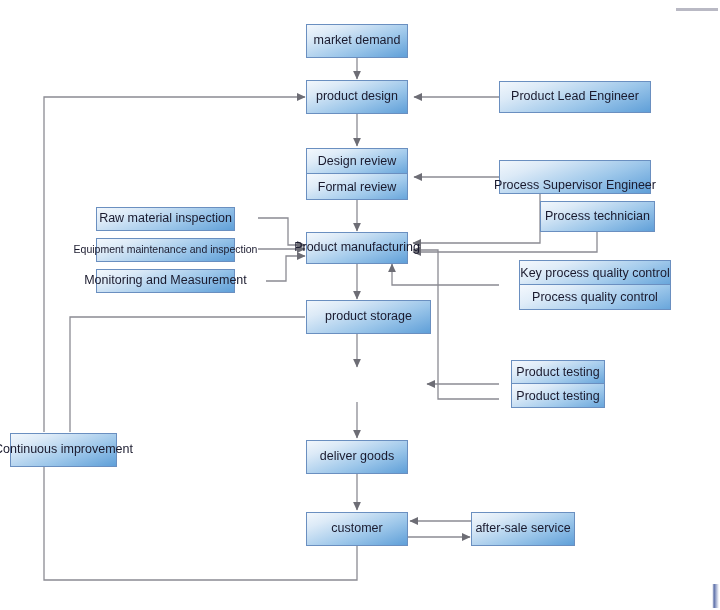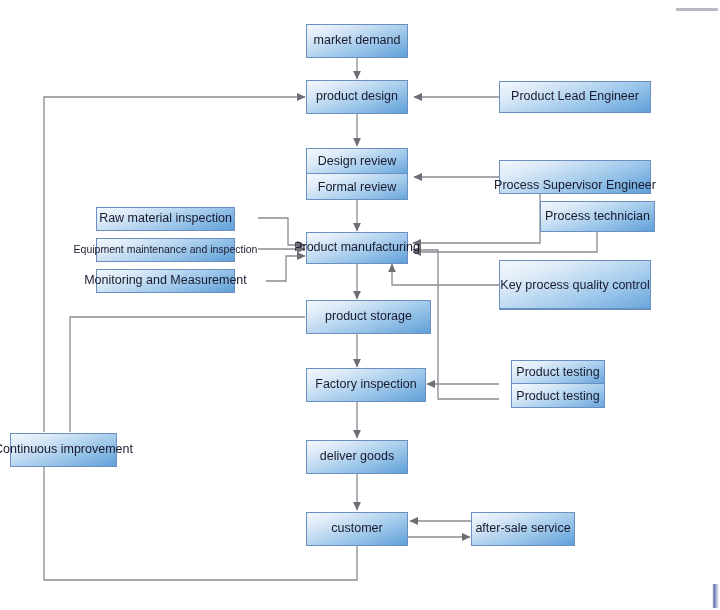--- a/index.html
+++ b/index.html
@@ -161,23 +161,20 @@
   </div>
 
   <div class="node ovf" style="left:306px; top:232px; width:102px; height:32px;">
     <span class="lbl">Product manufacturing</span>
   </div>
 
   <div class="node" style="left:306px; top:300px; width:125px; height:34px;">
     <span class="lbl">product storage</span>
   </div>
 
-  <div class="node" style="left:306px; top:368px; width:120px; height:34px;">
-    <span class="lbl">Factory inspection</span>
-  </div>
 
   <div class="node" style="left:306px; top:440px; width:102px; height:34px;">
     <span class="lbl">deliver goods</span>
   </div>
 
   <div class="node" style="left:306px; top:512px; width:102px; height:34px;">
     <span class="lbl">customer</span>
   </div>
 
   <div class="node" style="left:471px; top:512px; width:104px; height:34px;">
@@ -189,23 +186,26 @@
   </div>
 
   <div class="node ovf" style="left:499px; top:160px; width:152px; height:34px;align-items:flex-end;">
     <span class="lbl">Process Supervisor Engineer</span>
   </div>
 
   <div class="node" style="left:540px; top:201px; width:115px; height:31px;">
     <span class="lbl">Process technician</span>
   </div>
 
-  <div class="stack" style="left:499px; top:260px; width:152px; height:50px;">
+  <div class="stack" style="left:519px; top:260px; width:152px; height:50px;">
     <div class="cell top ovf">
       <span class="lbl">Key process quality control</span>
+    </div>
+    <div class="cell">
+      <span class="lbl">Process quality control</span>
     </div>
   </div>
 
   <div class="node ovf" style="left:96px; top:207px; width:139px; height:24px;">
     <span class="lbl">Raw material inspection</span>
   </div>
 
   <div class="node ovf" style="left:96px; top:238px; width:139px; height:24px;">
     <span class="lbl" style="font-size:10.5px;">Equipment maintenance and inspection</span>
   </div>

